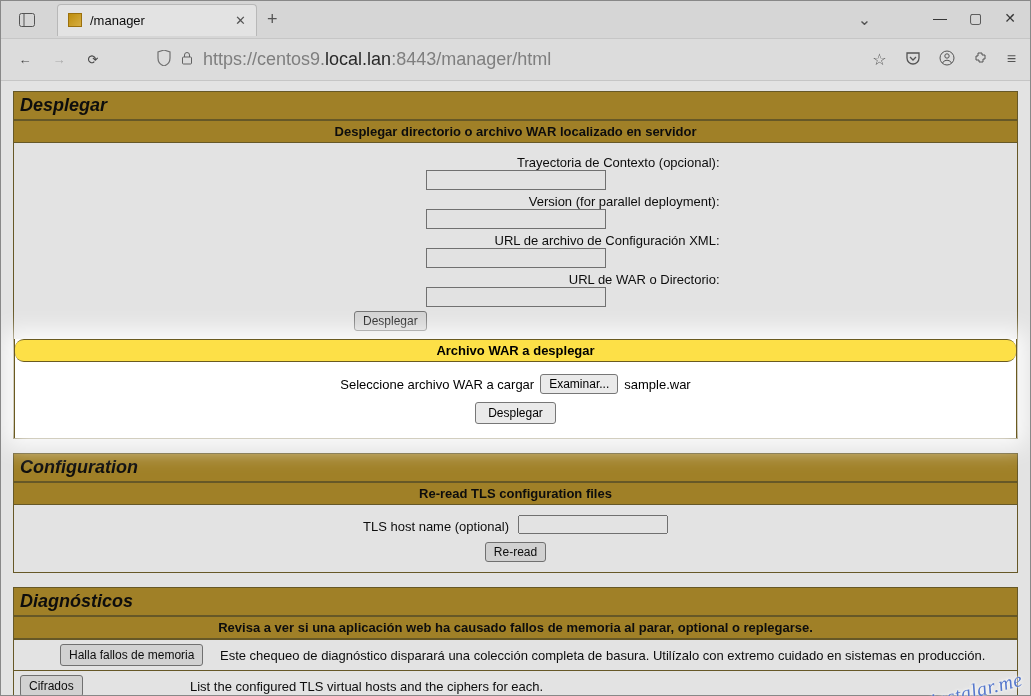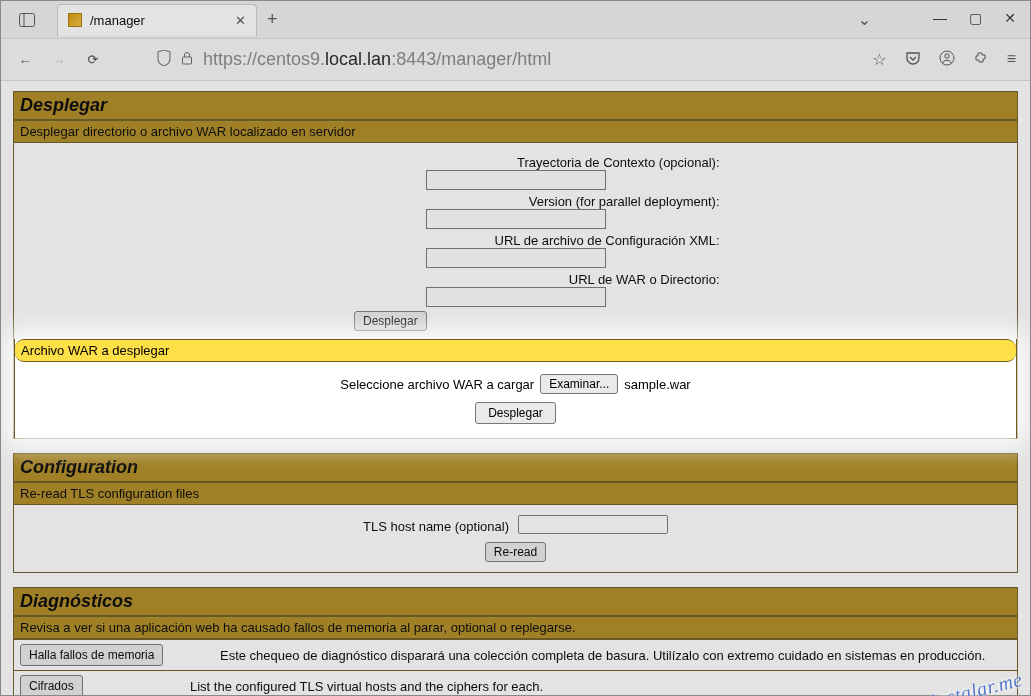--- a/index.html
+++ b/index.html
@@ -114,25 +114,26 @@
   color: #000;
   font-style: italic;
   font-weight: bold;
   font-size: 18px;
   padding: 3px 6px;
   border-bottom: 1px solid #6a5a20;
 }
 .sub-head {
   background: #b08a1f;
   color: #000;
-  font-weight: normal;
+  font-weight: bold;
   font-size: 13px;
   padding: 3px 6px;
   border-top: 1px solid #6a5a20;
   border-bottom: 1px solid #6a5a20;
+  text-align: center;
 }
 .sub-head.light {
   background: #fde047;
   border-radius: 9px;
 }
 .form-area {
   padding: 8px 10px;
   font-size: 13px;
 }
 .form-row {
@@ -327,21 +328,21 @@
         </div>
       </div>
     </div>
 
     <div class="panel" style="margin-bottom:0;">
       <div class="panel-head">Diagnósticos</div>
       <div class="sub-head">Revisa a ver si una aplicación web ha causado fallos de memoria al parar, optional o replegarse.</div>
       <table class="diag-table">
         <tbody>
             <tr>
-          <td class="btncell"><button class="btn" style="padding:3px 8px;">Halla fallos de memoria</button></td>
+          <td class="btncell"><button class="btn" style="padding:3px 8px;margin-left:40px;">Halla fallos de memoria</button></td>
           <td>Este chequeo de diagnóstico disparará una colección completa de basura. Utilízalo con extremo cuidado en sistemas en producción.</td>
         </tr>
       </tbody>
         </table>
       <table class="diag-table">
         <tbody>
             <tr>
           <td class="btncell" style="width:170px;"><button class="btn" style="padding:3px 8px;">Cifrados</button></td>
           <td>List the configured TLS virtual hosts and the ciphers for each.</td>
         </tr>

